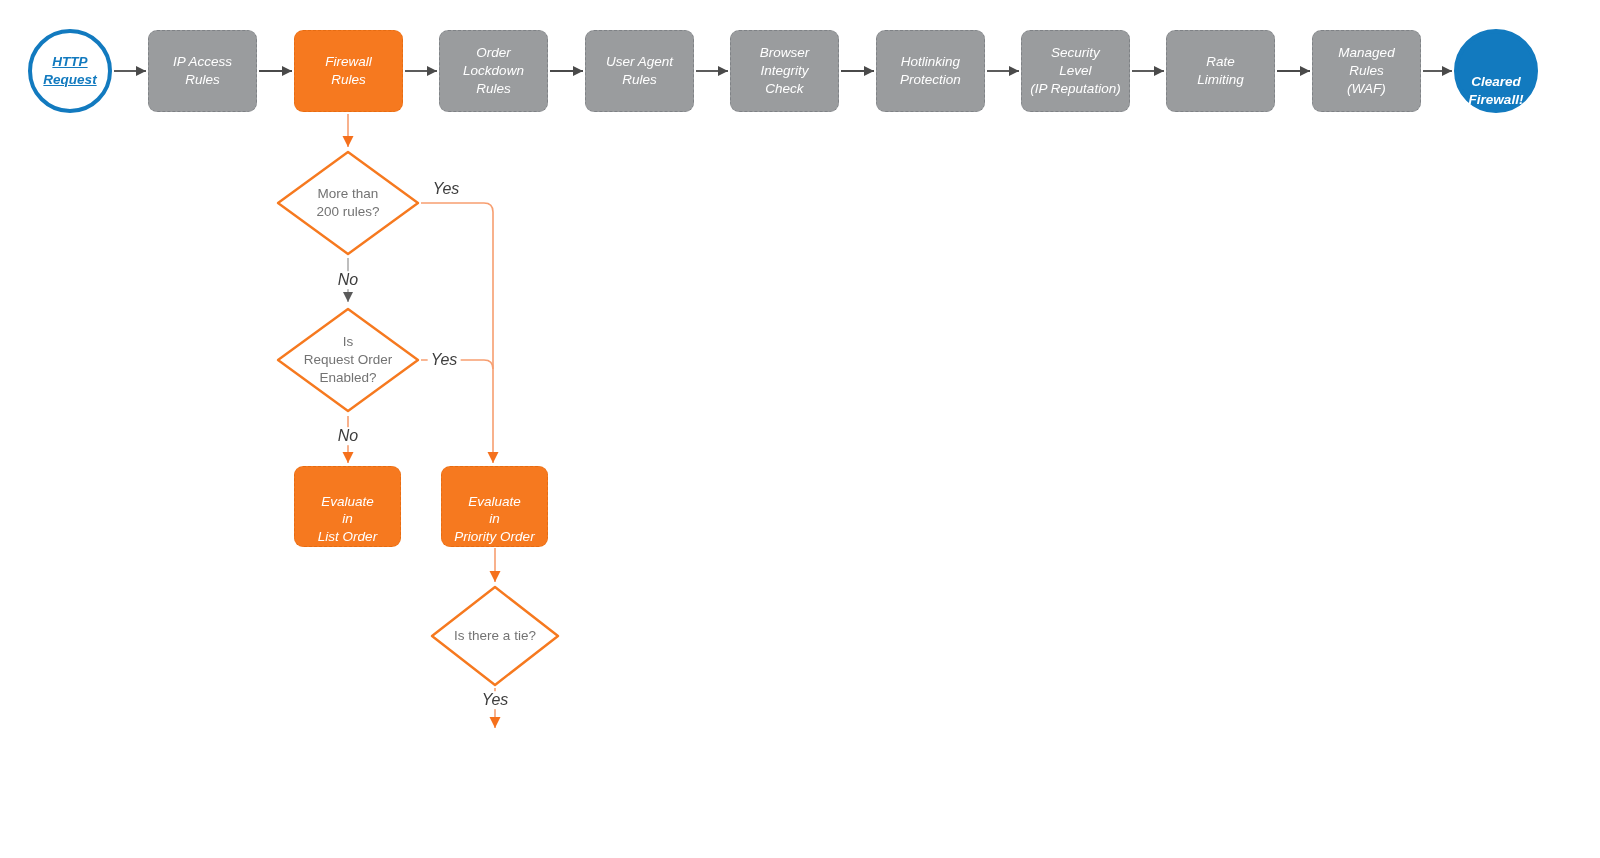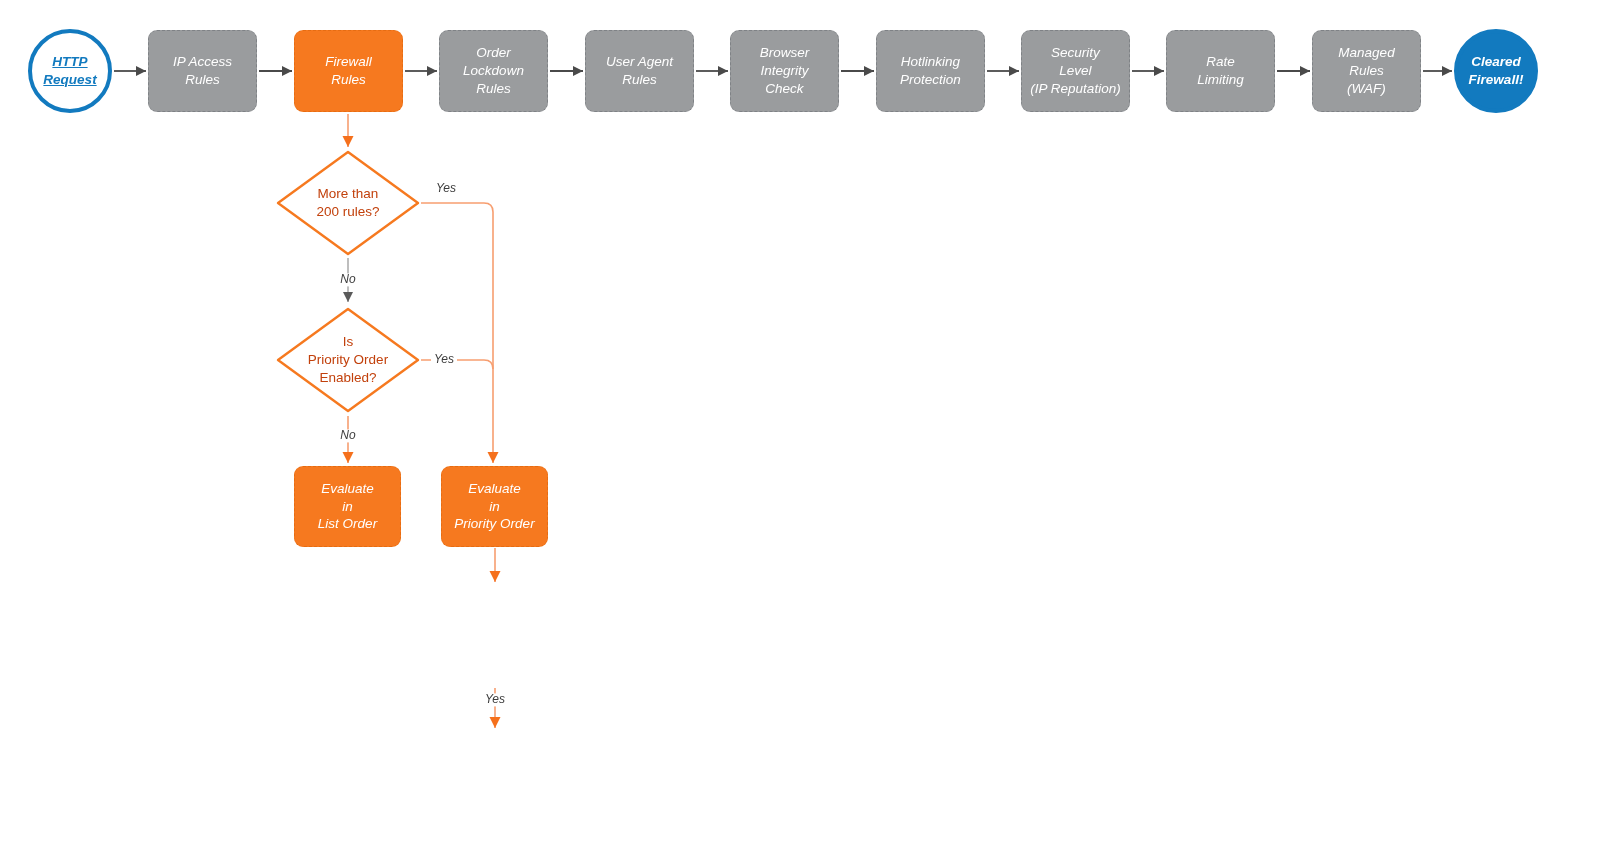--- a/index.html
+++ b/index.html
@@ -63,49 +63,51 @@
     background: #ffffff;
     border: 4px solid #127abf;
     color: #127abf;
     text-decoration: underline;
   }
   .terminal.end {
     left: 1454px;
     background: #127abf;
     border: 4px solid #127abf;
     color: #ffffff;
+    align-items: flex-end;
   }
   
   .decision {
     background: transparent;
   }
   .decision svg {
     position: absolute;
     left: 0; top: 0;
   }
   .decision .node-label {
     position: relative;
     font-size: 13.5px;
-    color: #c2410c;
+    color: #737373;
   }
   
   .action {
     width: 107px;
     height: 81px;
     border-radius: 9px;
     font-style: italic;
     font-size: 13.5px;
     color: #ffffff;
+    align-items: flex-end;
   }
   
   .edge-label {
     position: absolute;
     transform: translate(-50%, -50%);
     font-style: italic;
-    font-size: 12px;
+    font-size: 16px;
     color: #3d3d3d;
     background: #ffffff;
     padding: 0 3px;
     line-height: 1.1;
   }
 </style>
 </head>
 <body>
 
 <div class="canvas">
@@ -205,24 +207,30 @@
     </svg>
     <div class="node-label">More than
 200 rules?</div>
   </div>
 
   <div class="node decision" style="left:275px; top:306px; width:146px; height:108px;">
     <svg width="146" height="108" viewBox="0 0 146 108">
       <polygon points="73,3 143,54 73,105 3,54" fill="#ffffff" stroke="#f6791f" stroke-width="2.4" stroke-linejoin="round"></polygon>
     </svg>
     <div class="node-label">Is
-Priority Order
+Request Order
 Enabled?</div>
   </div>
 
+  <div class="node decision" style="left:429px; top:584px; width:132px; height:104px;">
+    <svg width="132" height="104" viewBox="0 0 132 104">
+      <polygon points="66,3 129,52 66,101 3,52" fill="#ffffff" stroke="#f6791f" stroke-width="2.4" stroke-linejoin="round"></polygon>
+    </svg>
+    <div class="node-label">Is there a tie?</div>
+  </div>
 
   <div class="node action" style="left:294px; top:466px;">
     <div class="node-label">Evaluate
 in
 List Order</div>
   </div>
   <div class="node action" style="left:441px; top:466px;">
     <div class="node-label">Evaluate
 in
 Priority Order</div>

